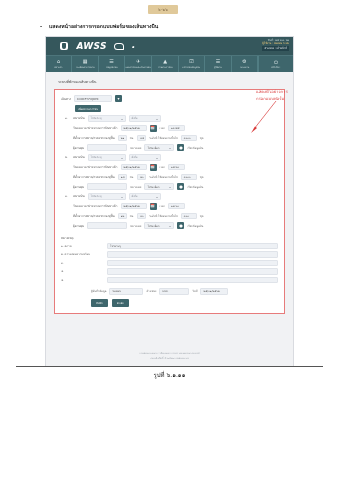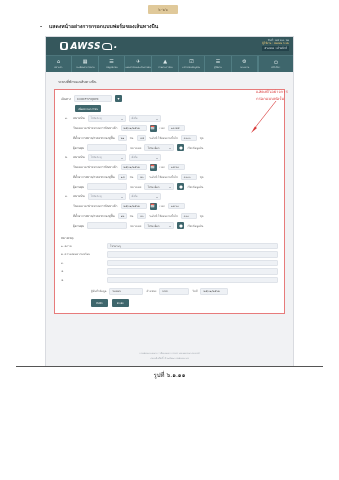--- a/index.html
+++ b/index.html
@@ -32,21 +32,21 @@
     position:absolute;left:45px;top:36px;width:249px;height:331px;
     background:#f1f2f4;border:0.5px solid #d9dbe0;box-sizing:border-box;
   }
 
   
   .appbar{
     position:relative;height:18px;background:#35575c;
     display:flex;align-items:center;
   }
   .logo{
-    margin-left:14px;display:flex;align-items:center;gap:1px;
+    margin-left:14px;display:flex;align-items:center;gap:7px;
     color:#ffffff;font-style:italic;font-weight:bold;font-size:9px;
     letter-spacing:.3px;
   }
   .logo .crest{
     width:8px;height:8px;border-radius:2px;background:#ffffff;
     display:inline-block;margin-right:1.5px;position:relative;
   }
   .logo .crest:after{
     content:"";position:absolute;left:1.6px;top:1.2px;width:4.8px;height:5.4px;
     background:#35575c;border-radius:1px 1px 3px 3px;

